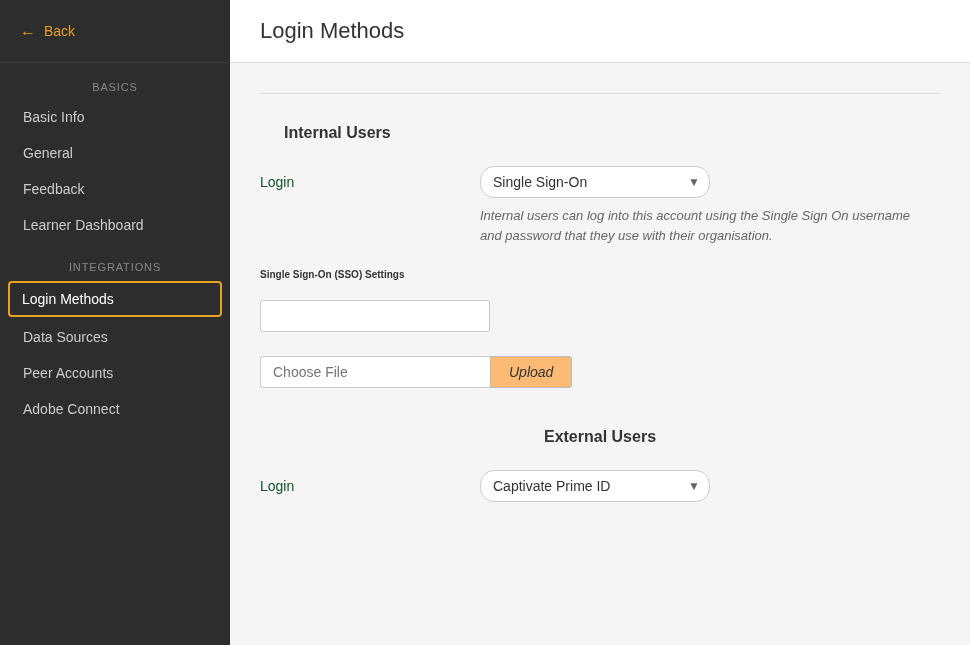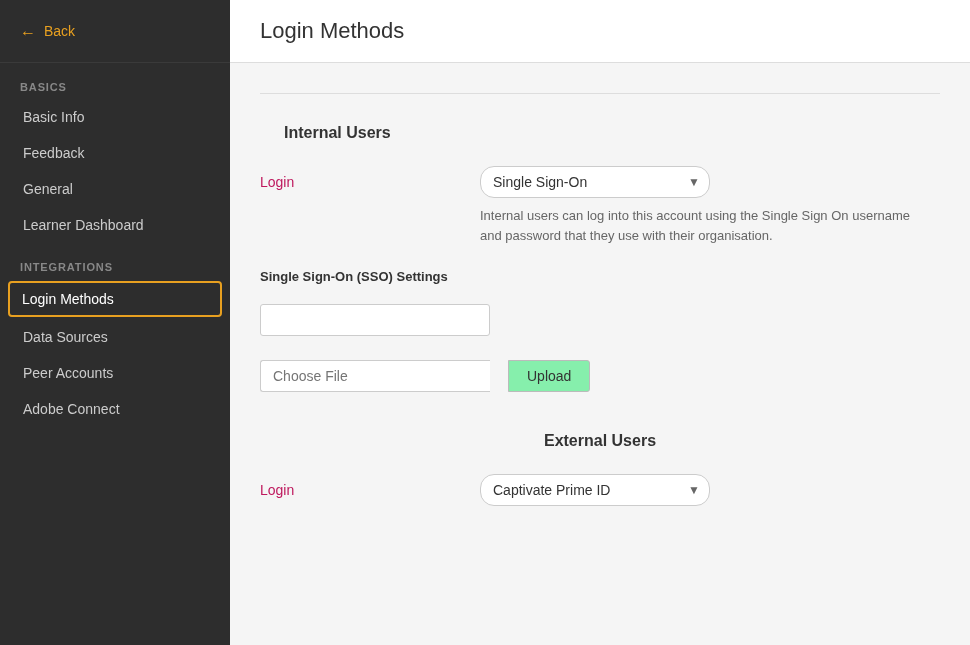--- a/index.html
+++ b/index.html
@@ -27,25 +27,26 @@
       font-size: 14px;
     }
     .sidebar-back .arrow-icon {
       margin-right: 8px;
       font-size: 16px;
       color: #e8a020;
     }
 
     .sidebar-section-label {
       font-size: 11px;
-      font-weight: 700;
+      font-weight: 400;
       color: #888;
       letter-spacing: 0.08em;
       padding: 18px 20px 6px 20px;
       text-transform: uppercase;
+      text-align: center;
     }
 
     .sidebar-item {
       padding: 10px 20px;
       color: #ccc;
       cursor: pointer;
       font-size: 14px;
       border-left: 3px solid transparent;
     }
     .sidebar-item.active {
@@ -98,21 +99,21 @@
     .form-row {
       display: flex;
       align-items: flex-start;
       margin-bottom: 24px;
     }
 
     .form-label {
       width: 220px;
       min-width: 220px;
       font-size: 14px;
-      color: #be185d;
+      color: #14532d;
       padding-top: 8px;
     }
 
     .form-control-area {
       flex: 1;
     }
 
     .select-wrapper {
       position: relative;
       display: inline-block;
@@ -141,66 +142,68 @@
       color: #666;
       font-size: 12px;
     }
 
     .form-help-text {
       margin-top: 8px;
       font-size: 13px;
       color: #666;
       max-width: 440px;
       line-height: 1.5;
+      font-style: italic;
     }
 
     .sso-section-heading {
-      font-size: 13px;
+      font-size: 10px;
       font-weight: 600;
       color: #333;
       margin-bottom: 20px;
       margin-top: 10px;
     }
 
     .form-input {
       width: 230px;
       padding: 7px 12px;
       border: 1px solid #ccc;
       border-radius: 3px;
       background: #fff;
       font-size: 14px;
       color: #333;
     }
 
     .file-input-wrapper {
       display: flex;
       align-items: center;
-      gap: 18px;
+      gap: 0;
     }
 
     .file-name-input {
       width: 230px;
       padding: 7px 12px;
       border: 1px solid #ccc;
       border-right: none;
       border-radius: 3px 0 0 3px;
       background: #fff;
       font-size: 14px;
       color: #aaa;
     }
 
     .upload-btn {
       padding: 7px 18px;
-      background: #86efac;
+      background: #fdba74;
       border: 1px solid #bbb;
       border-radius: 0 3px 3px 0;
       font-size: 14px;
       color: #333;
       cursor: pointer;
       white-space: nowrap;
+      font-style: italic;
     }
 
     .external-users-section {
       margin-top: 30px;
       padding-top: 10px;
     }
 
     .external-section-heading {
       font-size: 16px;
       font-weight: 600;
@@ -214,22 +217,22 @@
 
 <aside class="sidebar">
   <div class="sidebar-back">
     <span class="arrow-icon">←</span>
     <span>Back</span>
   </div>
 
   <div id="sidebar-sections-container">
       <div class="sidebar-section-label">BASICS</div>
       <div class="sidebar-item">Basic Info</div>
+      <div class="sidebar-item">General</div>
       <div class="sidebar-item">Feedback</div>
-      <div class="sidebar-item">General</div>
       <div class="sidebar-item">Learner Dashboard</div>
       <div class="sidebar-section-label">INTEGRATIONS</div>
       <div class="sidebar-item active">Login Methods</div>
       <div class="sidebar-item">Data Sources</div>
       <div class="sidebar-item">Peer Accounts</div>
       <div class="sidebar-item">Adobe Connect</div>
     </div>
 </aside>
 
 <main class="main-content">

